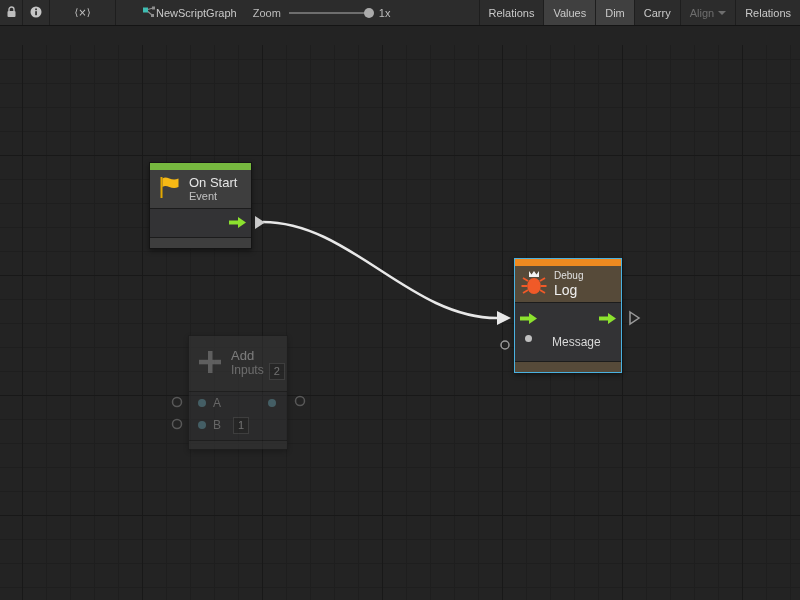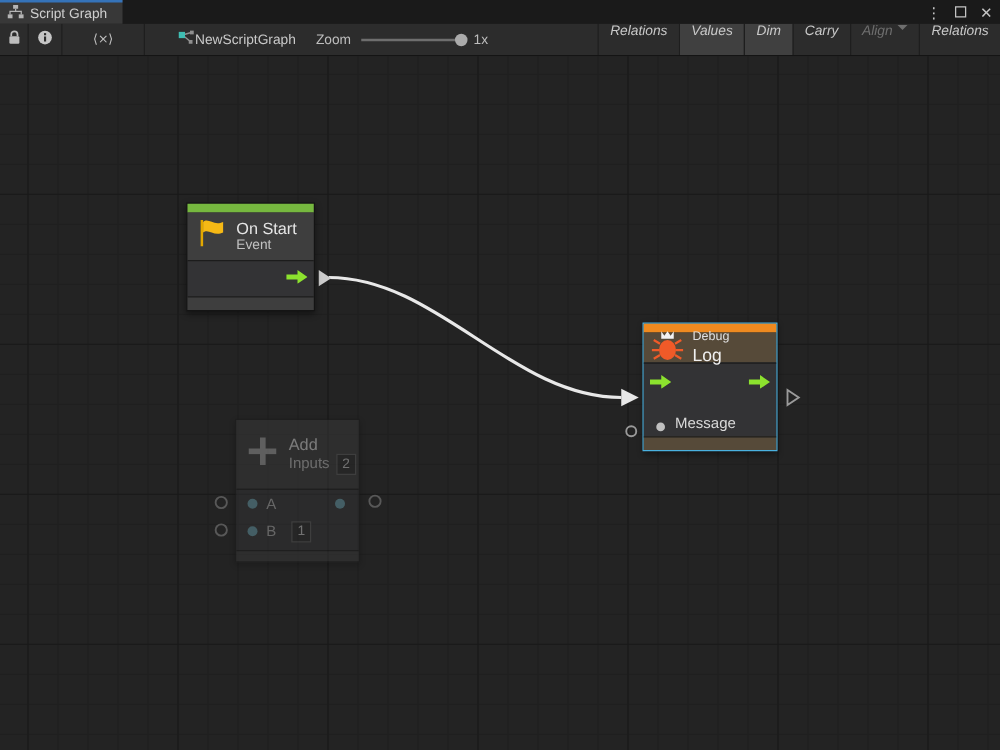--- a/index.html
+++ b/index.html
@@ -17,21 +17,21 @@
   
   .toolbar { height:26px; background:#2c2c2c; border-bottom:1px solid #141414; display:flex; align-items:stretch; font-size:11px; color:#c9c9c9; }
   .tcell { display:flex; align-items:center; justify-content:center; border-right:1px solid #1e1e1e; flex-shrink:0; }
   .cell-lock { width:23px; } .cell-info { width:27px; } .cell-code { width:66px; font-family:"DejaVu Sans", sans-serif; font-size:10px; color:#c2c2c2; }
   .graph-ref { display:flex; align-items:center; gap:0; margin-left:26px; flex-shrink:0; }
   .zoom-label { margin-left:16px; color:#bdbdbd; flex-shrink:0; align-self:center; }
   .slider { position:relative; width:82px; height:2px; background:#6e6e6e; margin:12px 8px 0 8px; flex-shrink:0; }
   .slider-handle { position:absolute; right:-3px; top:-4px; width:10px; height:10px; border-radius:50%; background:#ababab; }
   .zoom-value { align-self:center; color:#bdbdbd; flex-shrink:0; }
   .tbtn-group { margin-left:auto; display:flex; align-items:stretch; }
-  .tbtn { display:flex; align-items:flex-start; gap:4px; padding:0 9px; border-left:1px solid #1e1e1e; flex-shrink:0; cursor:default;font-style:italic; }
+  .tbtn { display:flex; align-items:center; gap:4px; padding:0 9px; border-left:1px solid #1e1e1e; flex-shrink:0; cursor:default; }
   .tbtn.active { background:#404040; }
   .tbtn.disabled { color:#6e6e6e; }
   .caret { width:0; height:0; border-left:4px solid transparent; border-right:4px solid transparent; border-top:4px solid currentColor; margin-top:1px; }
 
   
   .canvas { position:absolute; left:0; top:45px; width:800px; height:555px;
     background-color:#232323;
     background-image:
       linear-gradient(to right, #181818 1px, transparent 1px),
       linear-gradient(to bottom, #181818 1px, transparent 1px),
@@ -52,24 +52,24 @@
   .node-category { font-size:10px; color:#e0e0e0; line-height:12px; }
   .node-title-lg { font-size:14px; color:#f0f0f0; line-height:16px; }
   .node-ports { background:#333335; border-top:1px solid #1c1c1c; }
   .node-footer { height:11px; background:#3e3e3e; border-top:1px solid #1c1c1c; }
 
   .on-start { left:149px; top:117px; width:103px; }
   .on-start .node-header { height:38px; }
   .on-start .node-ports { height:29px; display:flex; align-items:center; justify-content:flex-end; padding-right:5px; }
 
   .debug { left:514px; top:213px; width:108px; }
-  .debug .node-header { height:24px; }
+  .debug .node-header { height:36px; }
   .debug .flow-row { height:32px; display:flex; align-items:center; padding:0 5px; }
   .debug .flow-spacer { flex:1; }
-  .debug .value-row { height:22px; display:flex; align-items:flex-end; gap:8px; padding:0 0 0 10px; }
+  .debug .value-row { height:22px; display:flex; align-items:flex-start; gap:20px; padding:0 0 0 10px; }
   .debug .node-ports { padding-bottom:4px; }
   .msg-dot { width:7px; height:7px; border-radius:50%; background:#c0c0c0; }
   .port-label { font-size:12px; color:#d9d9d9; }
 
   .add { left:188px; top:290px; width:100px; opacity:.45; border-color:#1a1a1a; }
   .add .node-header { height:55px; background:#3d3d3d; gap:8px; padding-left:8px; }
   .add .node-ports { background:#353537; padding-bottom:4px; }
   .add .value-row { position:relative; height:22px; display:flex; align-items:center; gap:7px; padding-left:9px; }
   .add .node-footer { height:9px; background:#3d3d3d; }
   .add .port-label { color:#b9b9b9; }
@@ -77,38 +77,20 @@
   .inputs-label { font-size:12px; color:#c6c6c6; }
   .vbox { border:1px solid #606060; background:#2b2b2b; color:#d0d0d0; font-size:11px; padding:0 4px; height:17px; line-height:15px; margin-left:5px; }
   .tdot { width:8px; height:8px; border-radius:50%; }
   .out-dot { position:absolute; right:11px; top:7px; }
 </style>
 </head>
 <body>
 
 <div id="root">
 
-  <div class="tabbar">
-    <div class="tab">
-      <span>
-        <svg width="13" height="11" viewBox="0 0 13 11">
-          <rect x="4.5" y="0" width="4" height="3" fill="#b5b5b5"></rect>
-          <rect x="0" y="7.5" width="4" height="3.2" fill="#b5b5b5"></rect>
-          <rect x="9" y="7.5" width="4" height="3.2" fill="#b5b5b5"></rect>
-          <path d="M6.5 3 V5 M2 7.5 V5 H11 V7.5" stroke="#b5b5b5" fill="none"></path>
-        </svg>
-      </span>
-      <span class="tab-label">Script Graph</span>
-    </div>
-    <div class="win-controls">
-      <span class="win-glyph">⋮</span>
-      <span class="maximize-box"></span>
-      <span class="win-glyph">✕</span>
-    </div>
-  </div>
 
   <div class="toolbar">
     <div class="tcell cell-lock">
       <span>
         <svg width="11" height="12" viewBox="0 0 11 12">
           <path d="M3 5 V3.5 A2.5 2.5 0 0 1 8 3.5 V5" stroke="#bdbdbd" stroke-width="1.4" fill="none"></path>
           <rect x="1.5" y="5" width="8" height="6" rx="1" fill="#bdbdbd"></rect>
         </svg>
       </span>
     </div>

